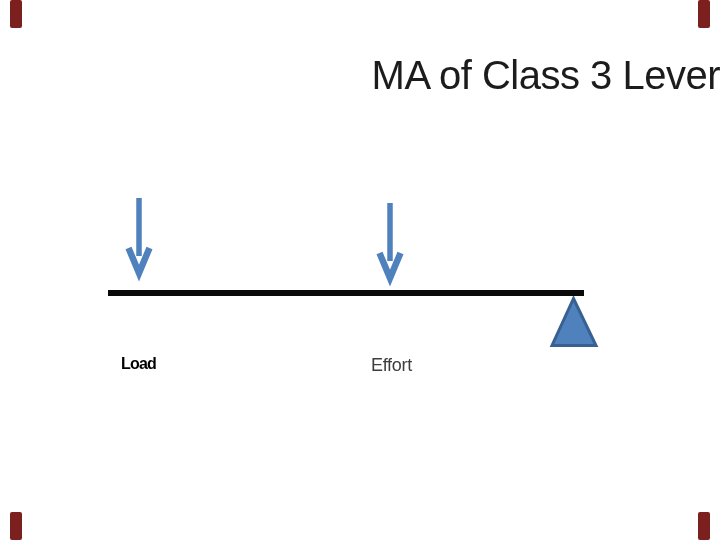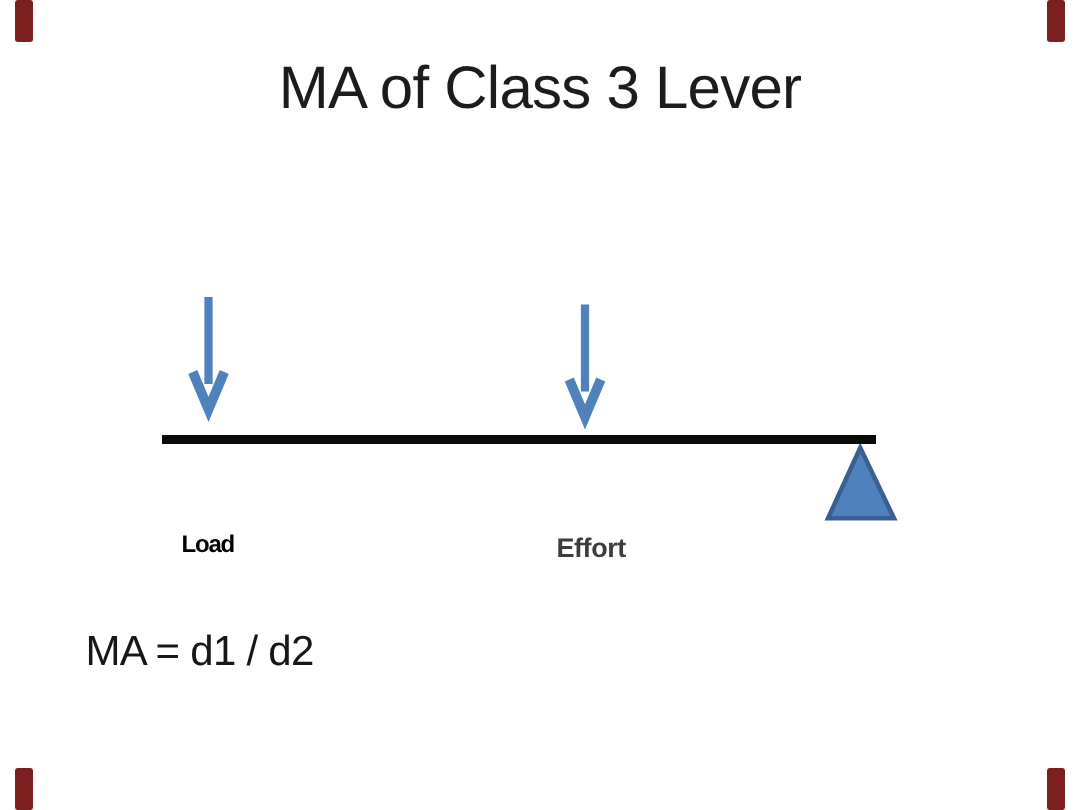--- a/index.html
+++ b/index.html
@@ -20,24 +20,24 @@
     width: 12px; height: 28px;
     border-radius: 2px;
   }
   .corner-tl { left: 10px;  top: 0; }
   .corner-tr { right: 10px; top: 0; }
   .corner-bl { left: 10px;  bottom: 0; }
   .corner-br { right: 10px; bottom: 0; }
 
   .title {
     position: absolute;
-    left: 0; top: 36px;
+    left: 0; top: 52px;
     width: 720px;
     margin: 0;
-    text-align: center;
+    text-align: right;
     font-size: 40px;
     font-weight: 400;
     letter-spacing: -0.5px;
     line-height: 1.15;
     white-space: nowrap;
   }
 
   .arrow-svg { position: absolute; }
   .arrow-load   { left: 125px; top: 196px; }
   .arrow-effort { left: 376px; top: 201px; }
@@ -56,21 +56,21 @@
   }
   .lbl-load {
     left: 121px; top: 312px;
     font-size: 16px;
     font-weight: 700;
     letter-spacing: -0.8px;
   }
   .lbl-effort {
     left: 371px; top: 312px;
     font-size: 18px;
-    font-weight: 700;
+    font-weight: 400;
     letter-spacing: -0.3px;
     color: #3d3d3d;
   }
 
   .fulcrum-svg {
     position: absolute;
     left: 549px; top: 296px;
   }
 
   .formula {
@@ -112,15 +112,14 @@
 
     <span class="lbl lbl-load">Load</span>
 
     <span class="lbl lbl-effort">Effort</span>
 
     <svg class="fulcrum-svg" width="50" height="53" viewBox="0 0 50 53">
       <path d="M24.5 2.5 L3 49.5 L47 49.5 Z" stroke-width="3" stroke-linejoin="miter" stroke="#386092" fill="#4f81bd"></path>
     </svg>
   </div>
 
-  <p class="formula" style="color: rgb(23, 23, 23);">MA = d1 / d2</p>
 
 </div>
 
 </body></html>

